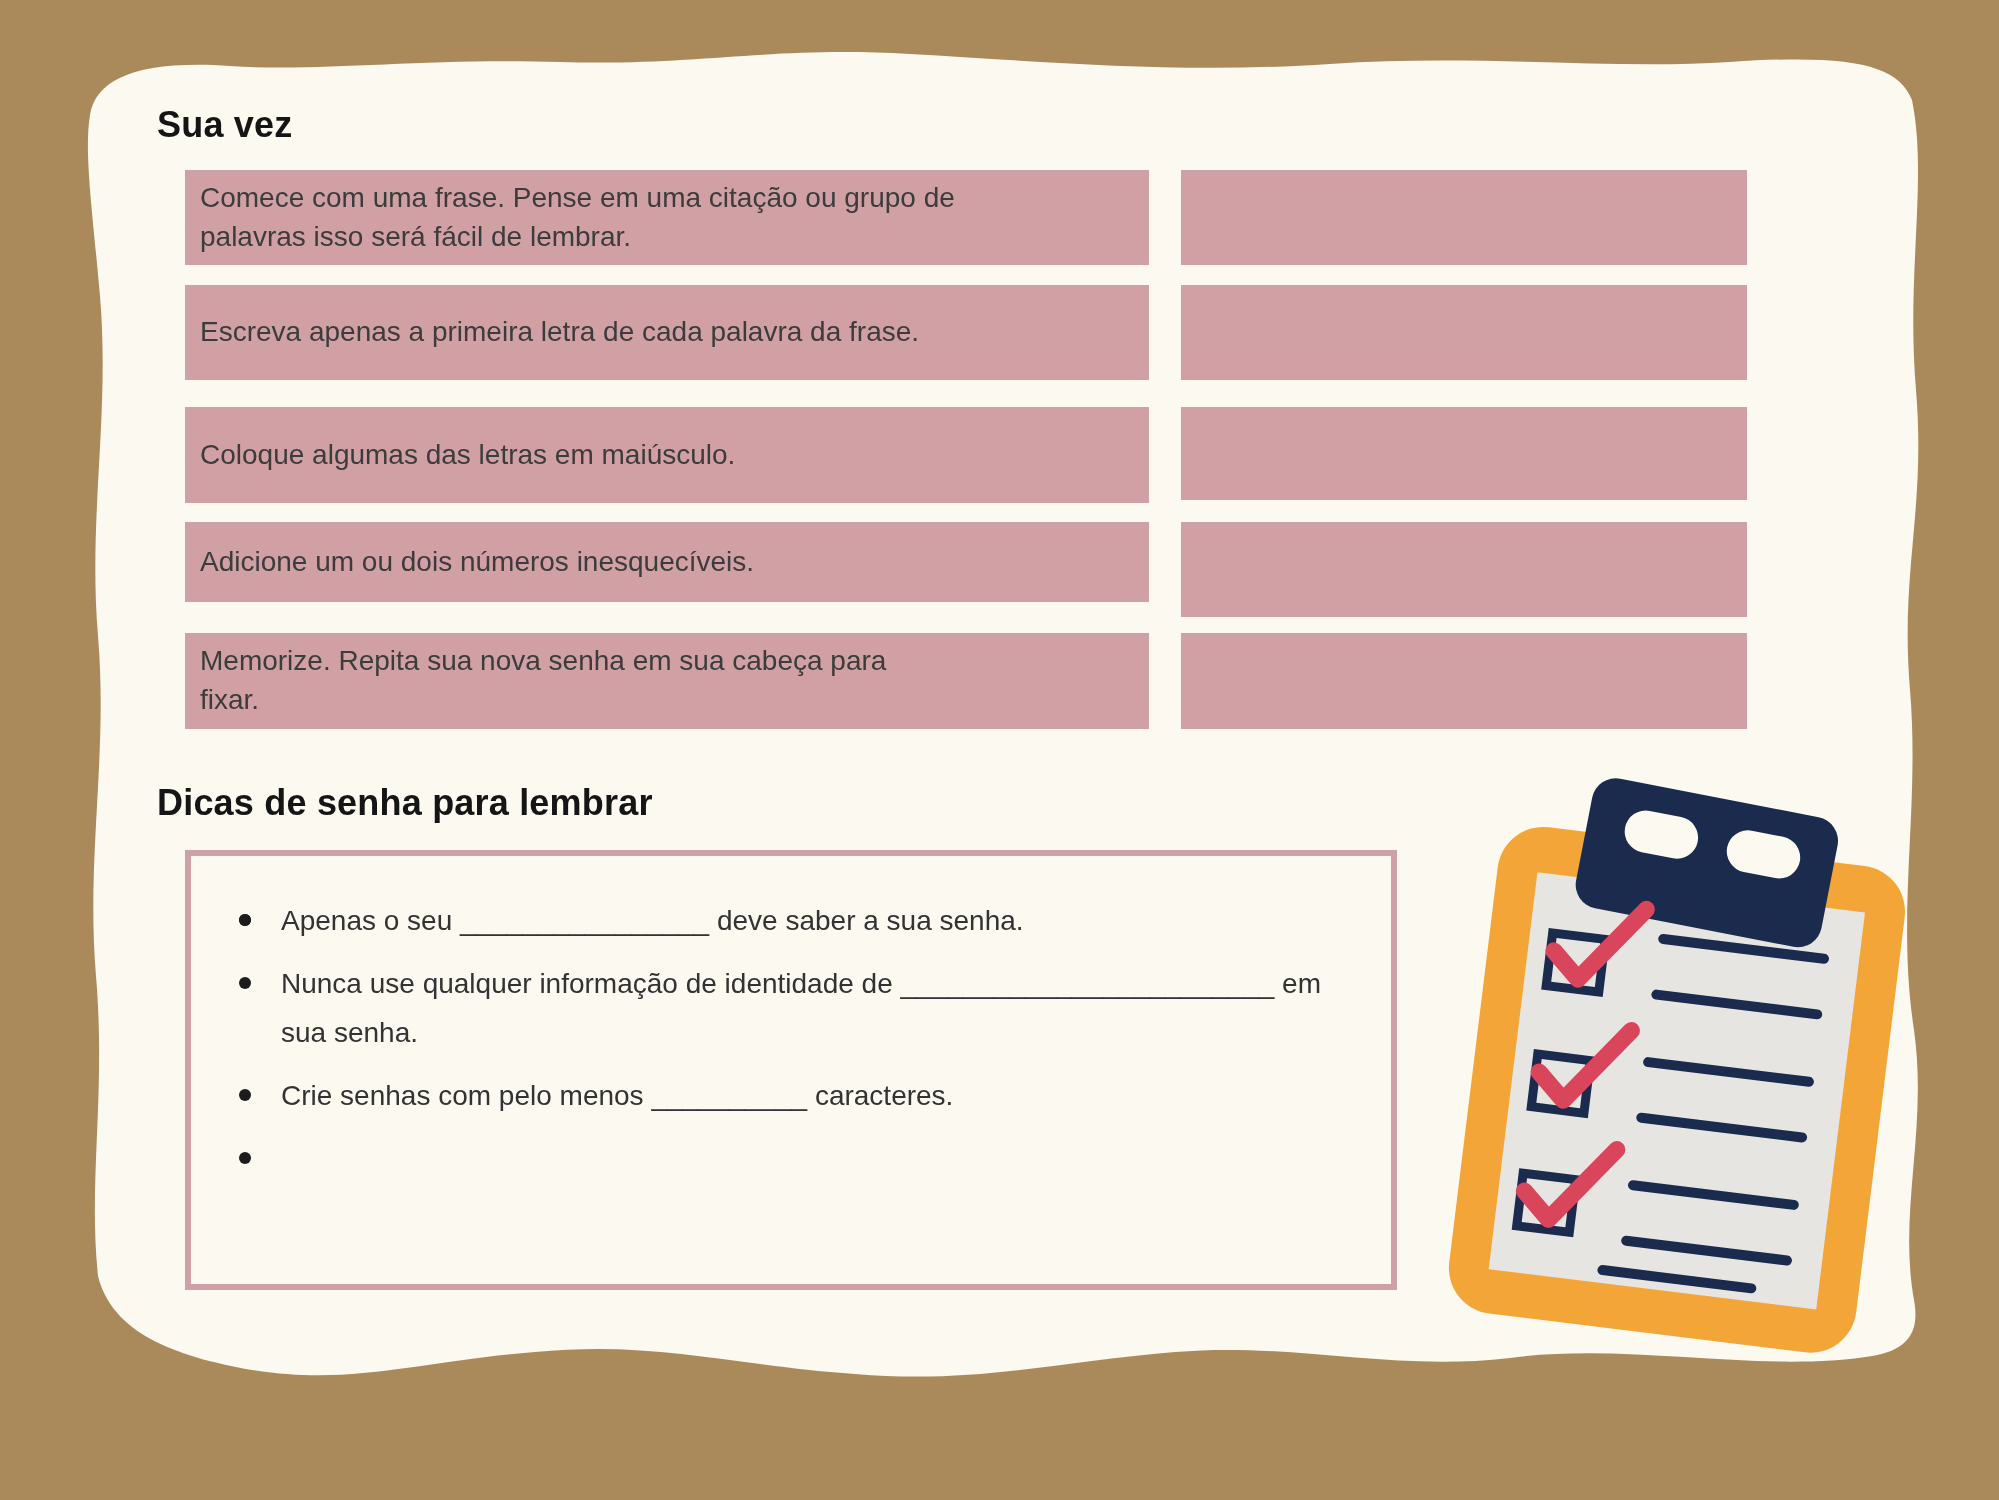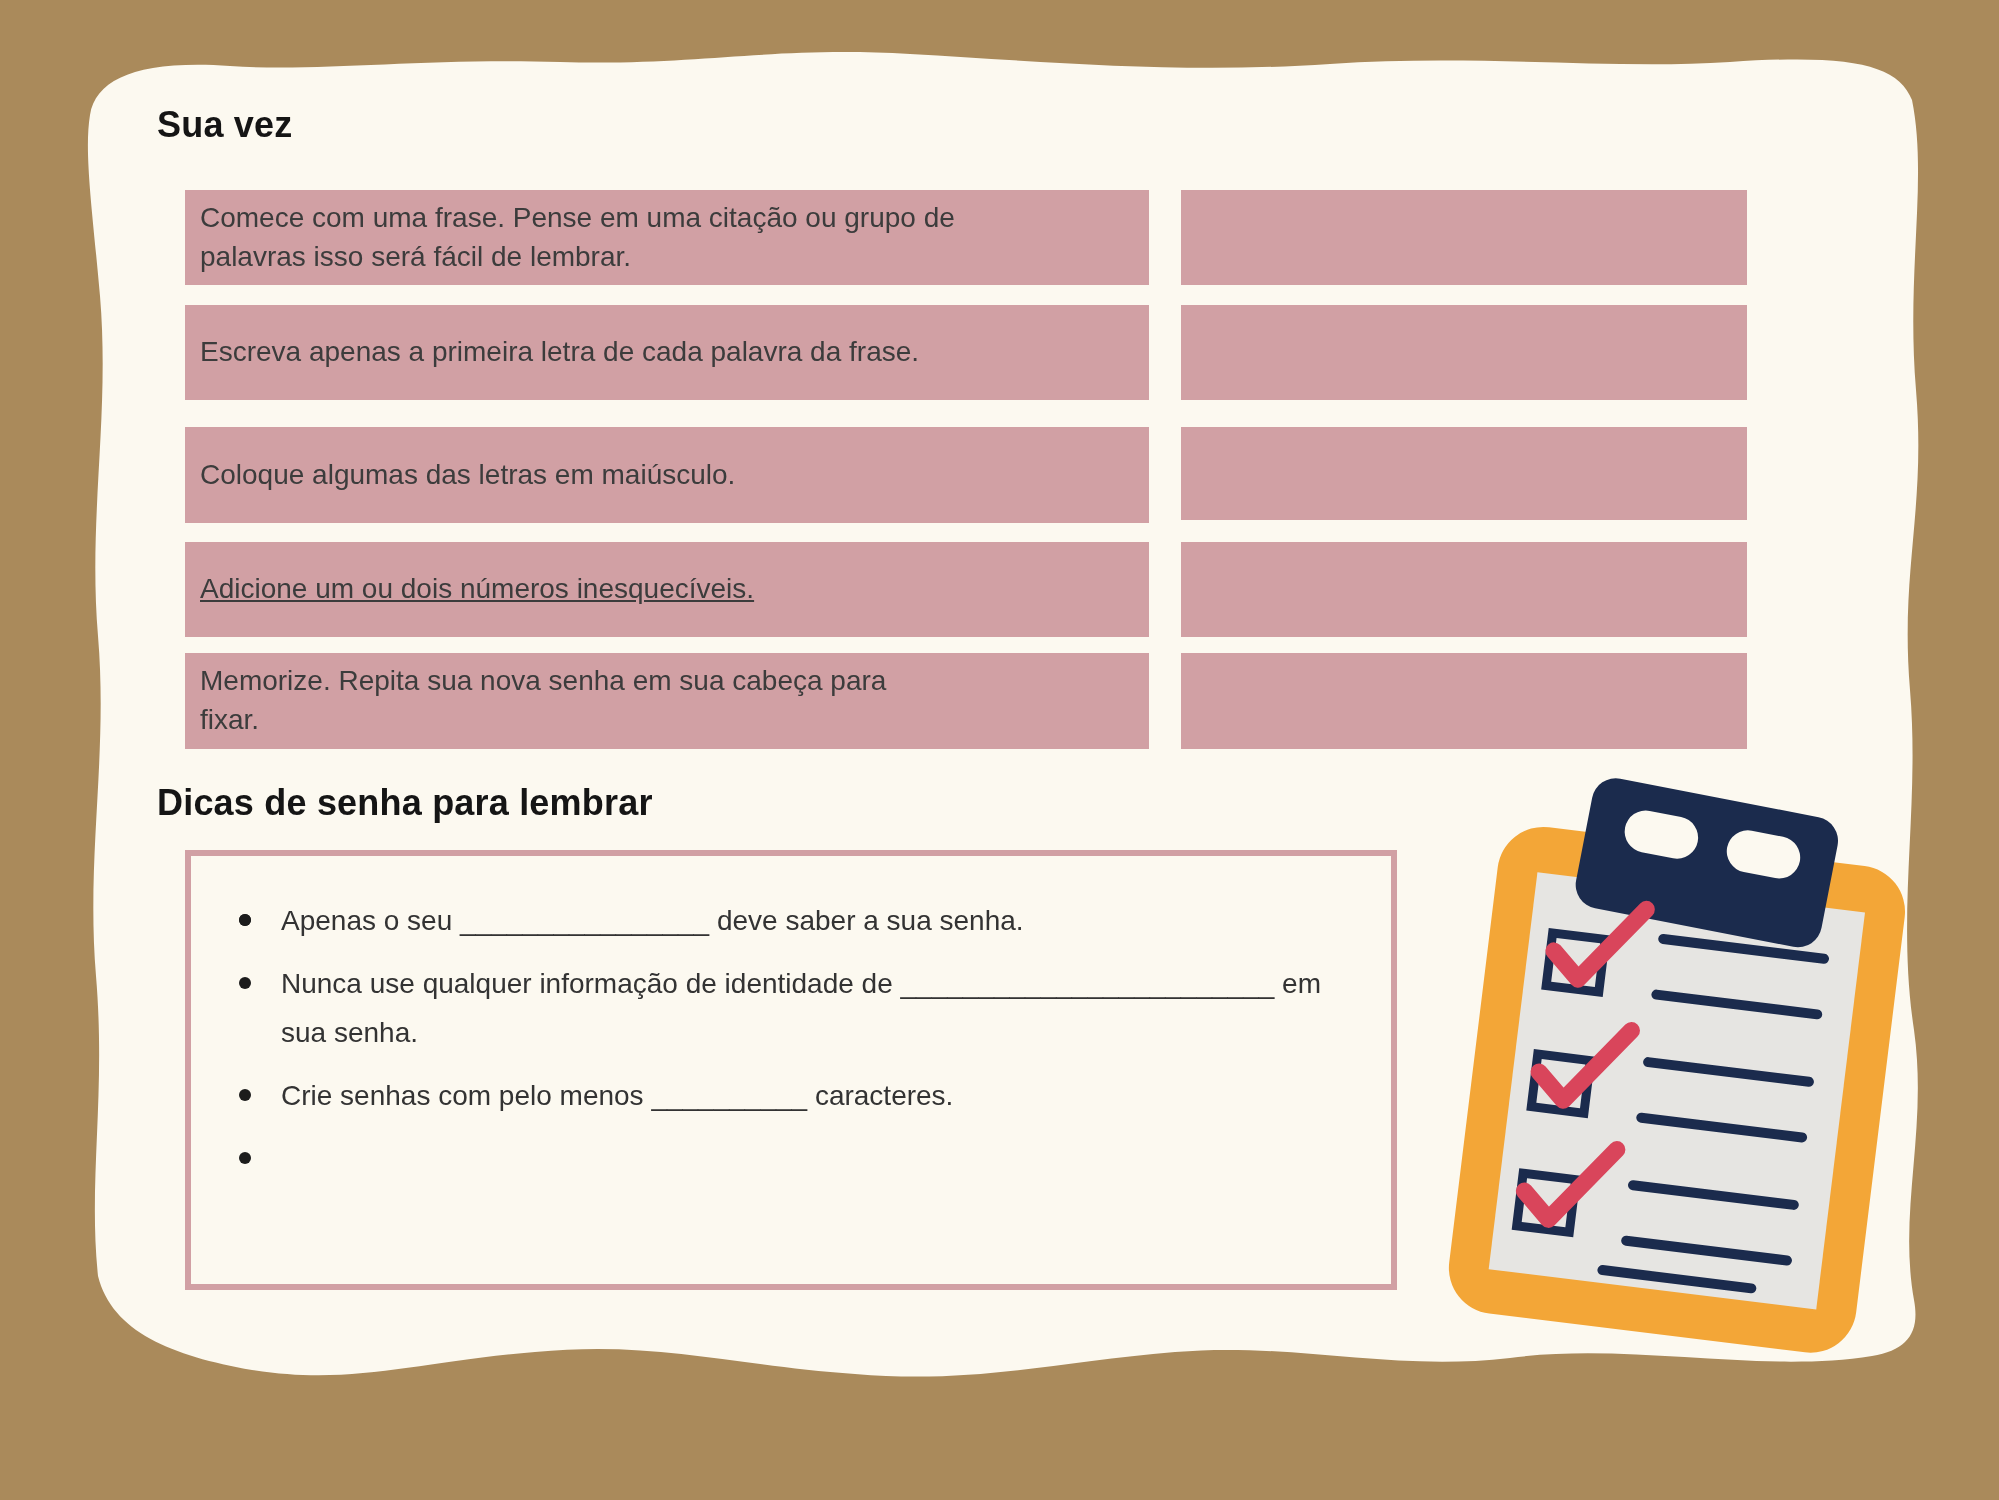--- a/index.html
+++ b/index.html
@@ -14,21 +14,21 @@
   .content{position:absolute;left:7px;top:0;width:1999px;height:1500px;z-index:1;}
 
   .section-title{
     position:absolute;left:150px;margin:0;
     font-size:36px;font-weight:700;color:#151515;
     letter-spacing:0.2px;
   }
   #title-your-turn{top:104px;}
   #title-tips{top:782px;}
 
-  .step-row{position:absolute;left:178px;display:flex;gap:32px;margin-top:20px;}
+  .step-row{position:absolute;left:178px;display:flex;gap:32px;}
   .step-left{
     width:964px;box-sizing:border-box;
     background:#D1A0A4;
     display:flex;align-items:center;
     padding:0 18px 0 15px;
     font-size:28px;line-height:1.38;color:#3C3C3C;
   }
   .step-right{width:566px;background:#D1A0A4;}
   .mw1{max-width:800px;}
   .mw5{max-width:745px;}
@@ -115,21 +115,21 @@
   </div>
 
   <div class="step-row" style="top:407px;">
     <div class="step-left" style="height:96px;">
       <span>Coloque algumas das letras em maiúsculo.</span>
     </div>
     <div class="step-right" style="height:93px;"></div>
   </div>
 
   <div class="step-row" style="top:522px;">
-    <div class="step-left" style="height:95px;text-decoration:underline;">
+    <div class="step-left" style="height:80px;">
       <span>Adicione um ou dois números inesquecíveis.</span>
     </div>
     <div class="step-right" style="height:95px;"></div>
   </div>
 
   <div class="step-row" style="top:633px;border-radius:32px;">
     <div class="step-left" style="height:96px;">
       <span class="mw5">Memorize. Repita sua nova senha em sua cabeça para fixar.</span>
     </div>
     <div class="step-right" style="height:96px;"></div>

